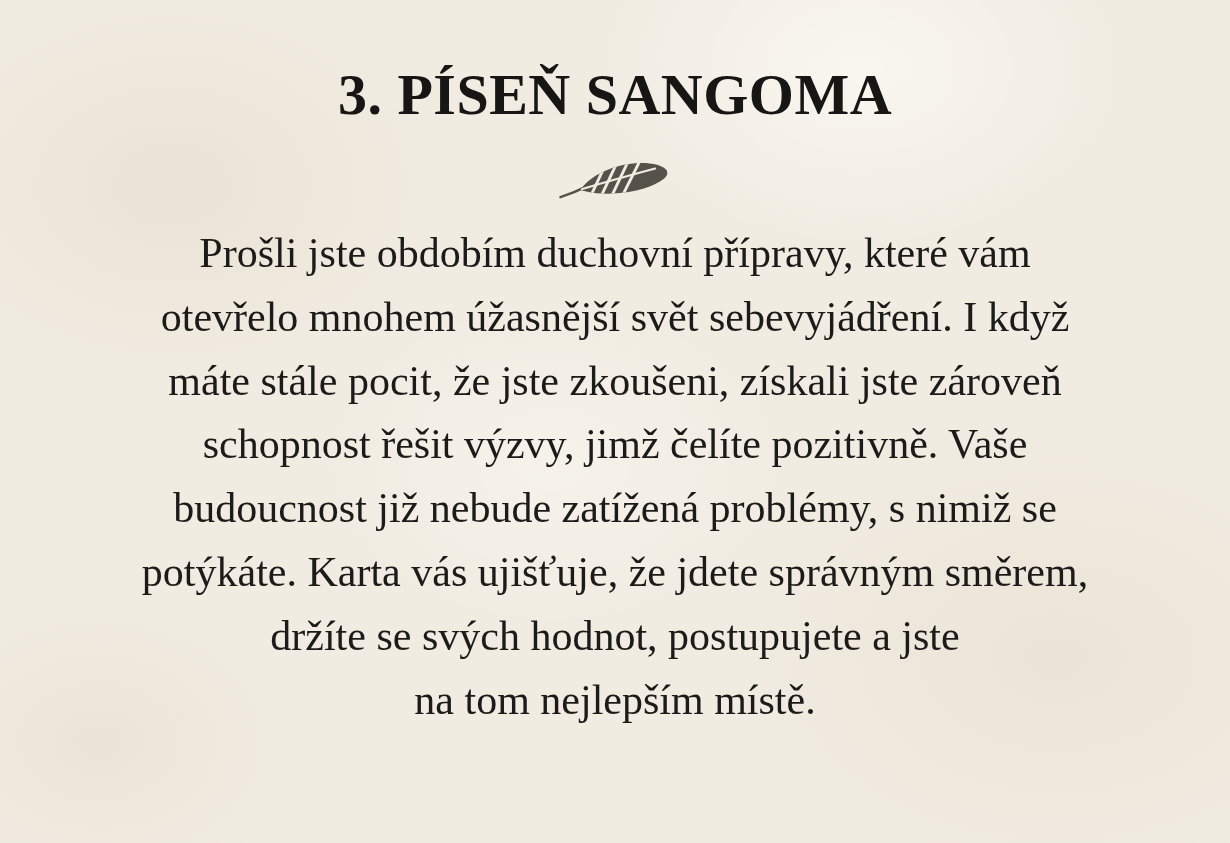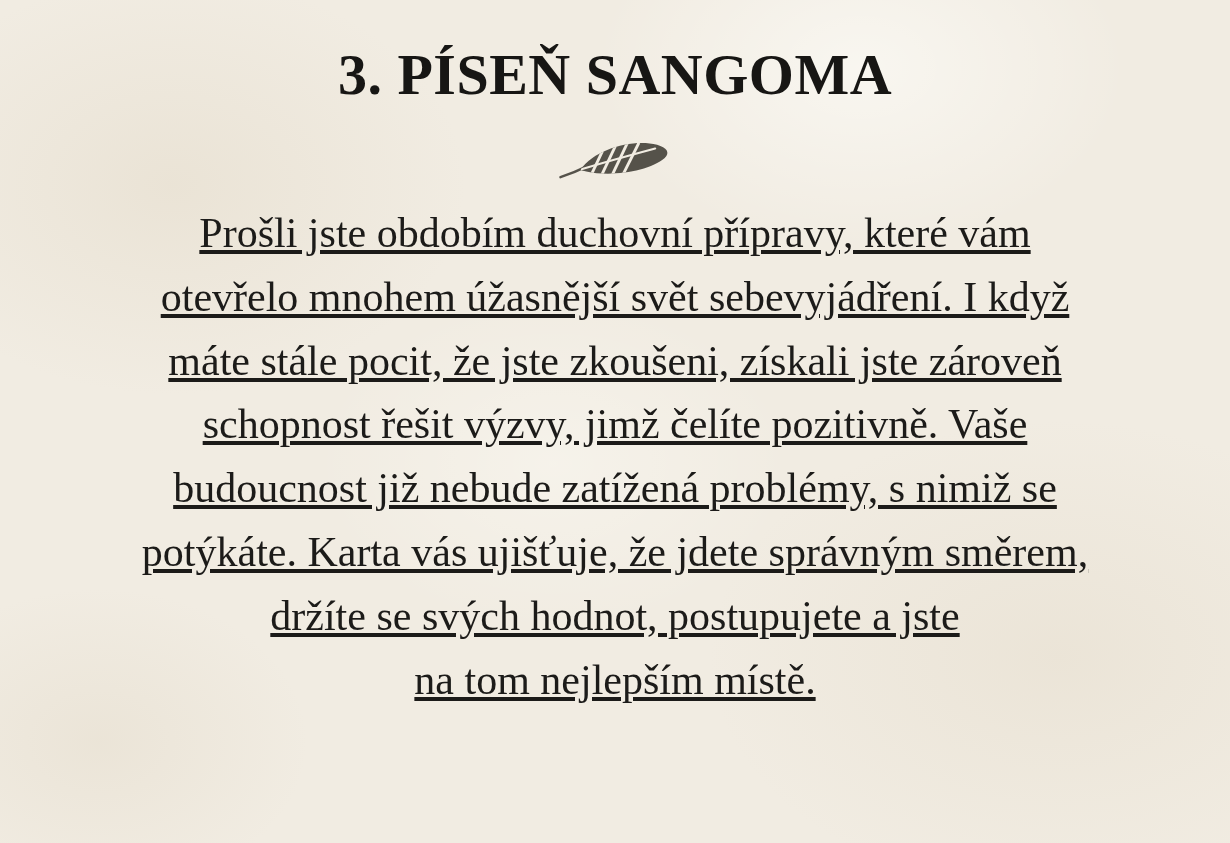--- a/index.html
+++ b/index.html
@@ -10,21 +10,21 @@
     width: 1230px;
     height: 843px;
     overflow: hidden;
     font-family: "Liberation Serif", serif;
   }
   .page {
     position: relative;
     width: 1230px;
     height: 843px;
     box-sizing: border-box;
-    padding-top: 46px;
+    padding-top: 66px;
     background:
       radial-gradient(ellipse 420px 300px at 14% 22%, rgba(210,196,170,0.22), rgba(210,196,170,0) 70%),
       radial-gradient(ellipse 500px 340px at 86% 78%, rgba(208,193,166,0.18), rgba(208,193,166,0) 70%),
       radial-gradient(ellipse 380px 260px at 70% 8%, rgba(255,255,252,0.55), rgba(255,255,252,0) 70%),
       radial-gradient(ellipse 300px 220px at 8% 88%, rgba(203,188,160,0.16), rgba(203,188,160,0) 70%),
       radial-gradient(ellipse 340px 240px at 45% 55%, rgba(255,255,250,0.35), rgba(255,255,250,0) 70%),
       #f1ece2;
     color: #1b1a18;
     text-align: center;
   }
@@ -49,21 +49,20 @@
     display: block;
   }
   .body-text {
     margin: 20px auto 0 auto;
     max-width: 1100px;
     font-size: 42px;
     line-height: 1.52;
     font-weight: 400;
     white-space: pre-line;
     color: #1c1b19;
-    text-decoration: underline;
   }
 </style>
 </head>
 <body>
 
 <div class="page">
 
   <h1 class="title">3. PÍSEŇ SANGOMA</h1>
 
   <div class="divider">

